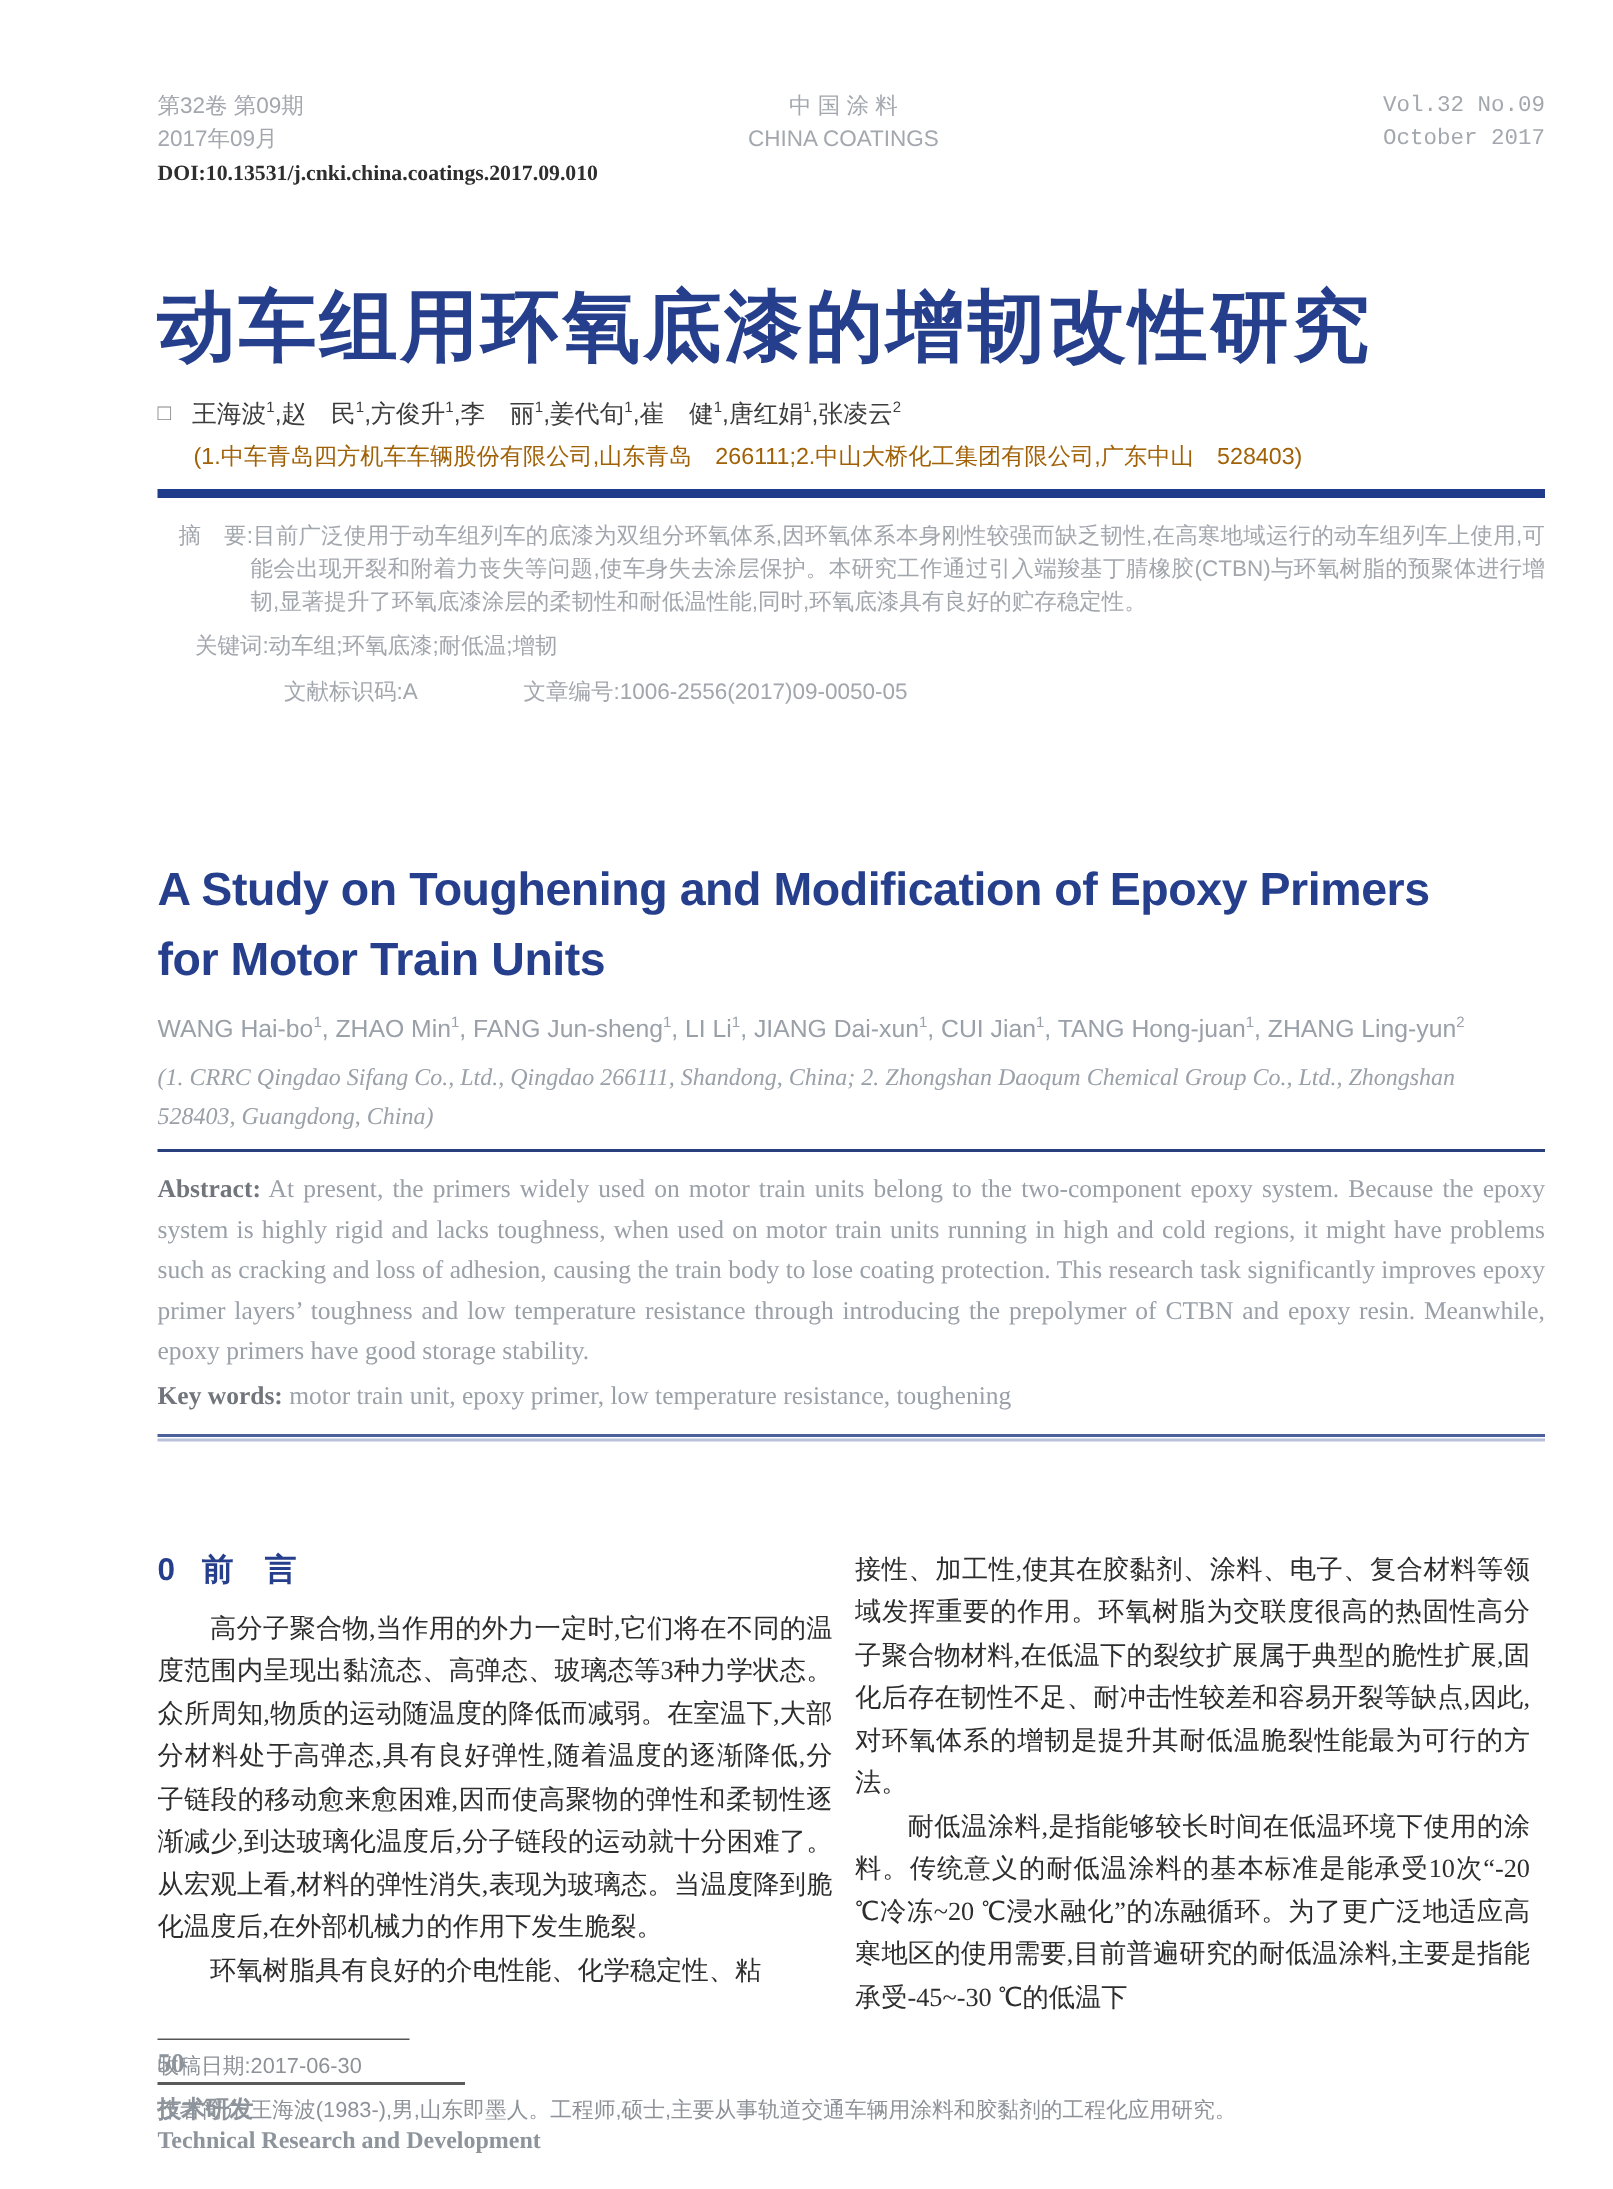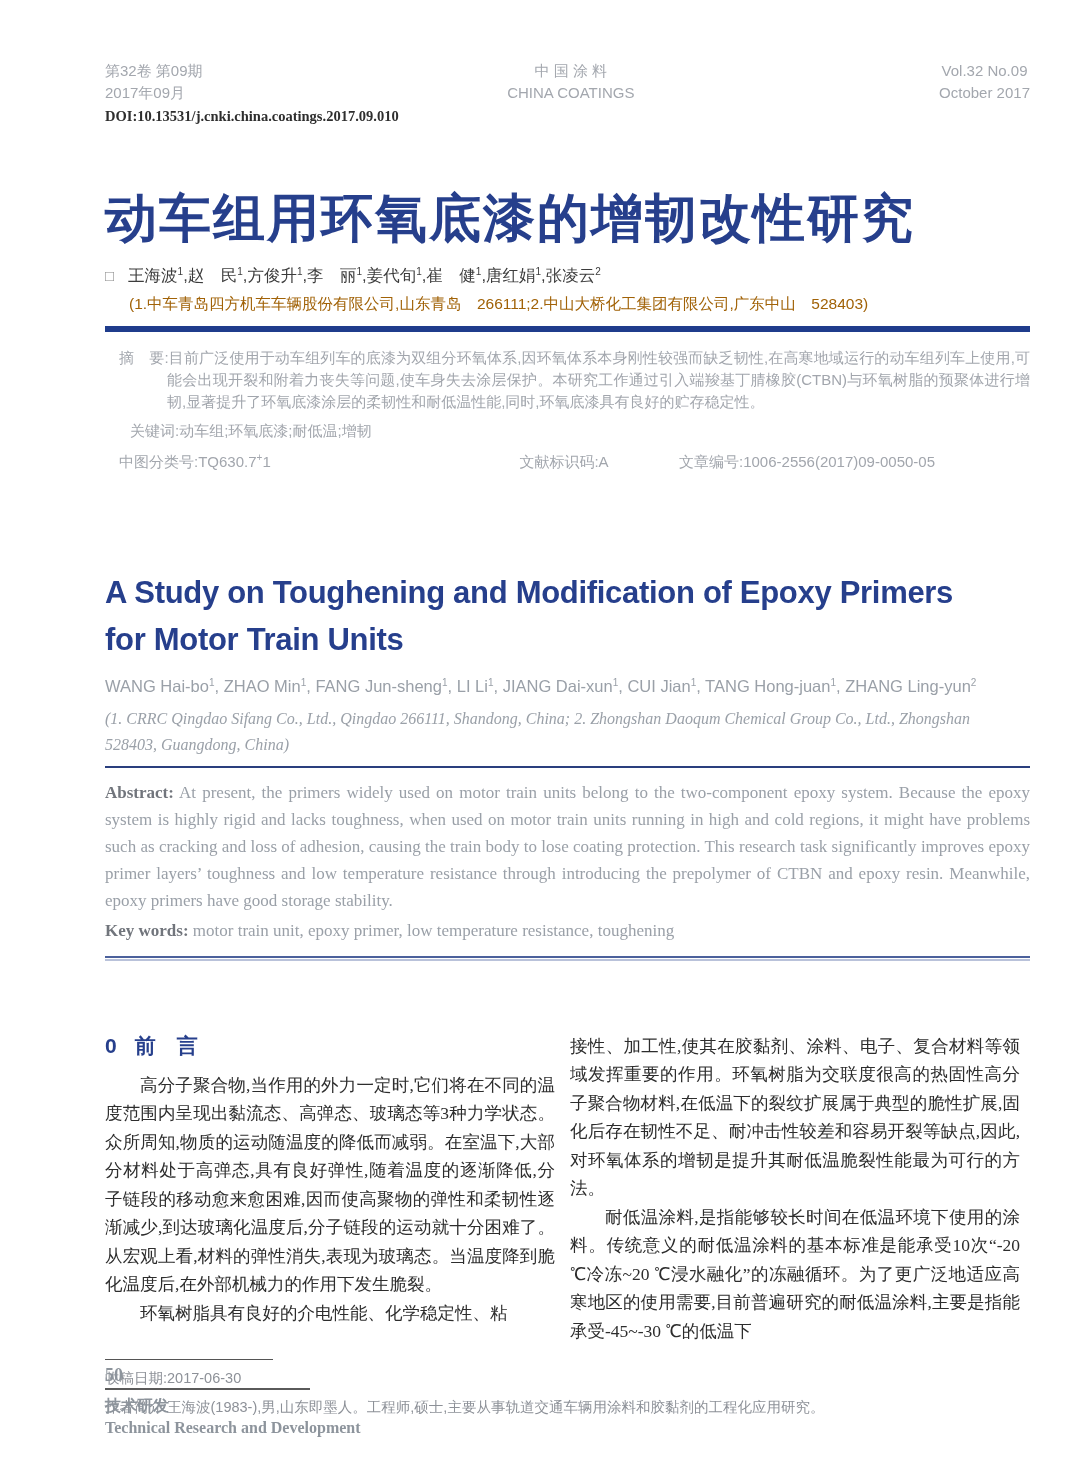--- a/index.html
+++ b/index.html
@@ -3,21 +3,21 @@
 <meta charset="utf-8">
 <style>
   * { margin:0; padding:0; box-sizing:border-box; }
   html,body { width:1075px; height:1459px; background:#ffffff; }
   body { position:relative; font-family:"Liberation Sans", sans-serif; overflow:hidden; }
   .page { padding:60px 45px 0 105px; }
 
   
   .jheader { display:flex; justify-content:space-between; color:#a3a7ae; font-size:15px; line-height:22px; }
   .jheader .col-c { text-align:center; }
-  .jheader .col-r { text-align:center; }
+  .jheader .col-r { text-align:center;font-family:Liberation Mono, monospace; }
   .doi { margin-top:4px; font-family:"Liberation Serif", serif; font-weight:bold; color:#2e2e2e; font-size:14.5px; }
 
   
   .title-cn { margin-top:64px; color:#263f8c; font-size:52px; font-weight:900; letter-spacing:2px; line-height:1.15; font-family:"Liberation Sans", sans-serif; }
   .authors-cn { margin-top:16px; color:#3c3c3c; font-size:16.5px; display:flex; align-items:flex-start; }
   .author-marker { color:#8a8a8a; font-size:15px; margin-right:14px; line-height:22px; }
   sup { font-size:10px; vertical-align:super; line-height:0; }
   .affil-cn { margin-top:7px; margin-left:24px; color:#a16207; font-size:15.5px; }
   .bar-navy { margin-top:11px; height:6px; background:#1f3c8c; }
 
@@ -85,21 +85,20 @@
     <span class="author-marker">□</span>
     <span><span>王海波</span><sup>1</sup>,<span>赵　民</span><sup>1</sup>,<span>方俊升</span><sup>1</sup>,<span>李　丽</span><sup>1</sup>,<span>姜代旬</span><sup>1</sup>,<span>崔　健</span><sup>1</sup>,<span>唐红娟</span><sup>1</sup>,<span>张凌云</span><sup>2</sup></span>
   </div>
   <div class="affil-cn">(1.中车青岛四方机车车辆股份有限公司,山东青岛　266111;2.中山大桥化工集团有限公司,广东中山　528403)</div>
   <div class="bar-navy"></div>
 
   <div class="meta-block">
     <p class="abs-cn"><span class="lbl">摘　要:</span><span>目前广泛使用于动车组列车的底漆为双组分环氧体系,因环氧体系本身刚性较强而缺乏韧性,在高寒地域运行的动车组列车上使用,可能会出现开裂和附着力丧失等问题,使车身失去涂层保护。本研究工作通过引入端羧基丁腈橡胶(CTBN)与环氧树脂的预聚体进行增韧,显著提升了环氧底漆涂层的柔韧性和耐低温性能,同时,环氧底漆具有良好的贮存稳定性。</span></p>
     <p class="kw-cn"><span>关键词:</span><span>动车组;环氧底漆;耐低温;增韧</span></p>
     <div class="clc-row">
-      <span class="seg1"><span>中图分类号:</span><span>TQ630.7</span><sup>+</sup><span>1</span></span>
       <span class="seg2"><span>文献标识码:</span><span>A</span></span>
       <span class="seg3"><span>文章编号:</span><span>1006-2556(2017)09-0050-05</span></span>
     </div>
   </div>
 
   <h2 class="title-en">
     <div>A Study on Toughening and Modification of Epoxy Primers</div>
     <div>for Motor Train Units</div>
   </h2>
   <div class="authors-en"><span>WANG Hai-bo</span><sup>1</sup>, <span>ZHAO Min</span><sup>1</sup>, <span>FANG Jun-sheng</span><sup>1</sup>, <span>LI Li</span><sup>1</sup>, <span>JIANG Dai-xun</span><sup>1</sup>, <span>CUI Jian</span><sup>1</sup>, <span>TANG Hong-juan</span><sup>1</sup>, <span>ZHANG Ling-yun</span><sup>2</sup></div>

